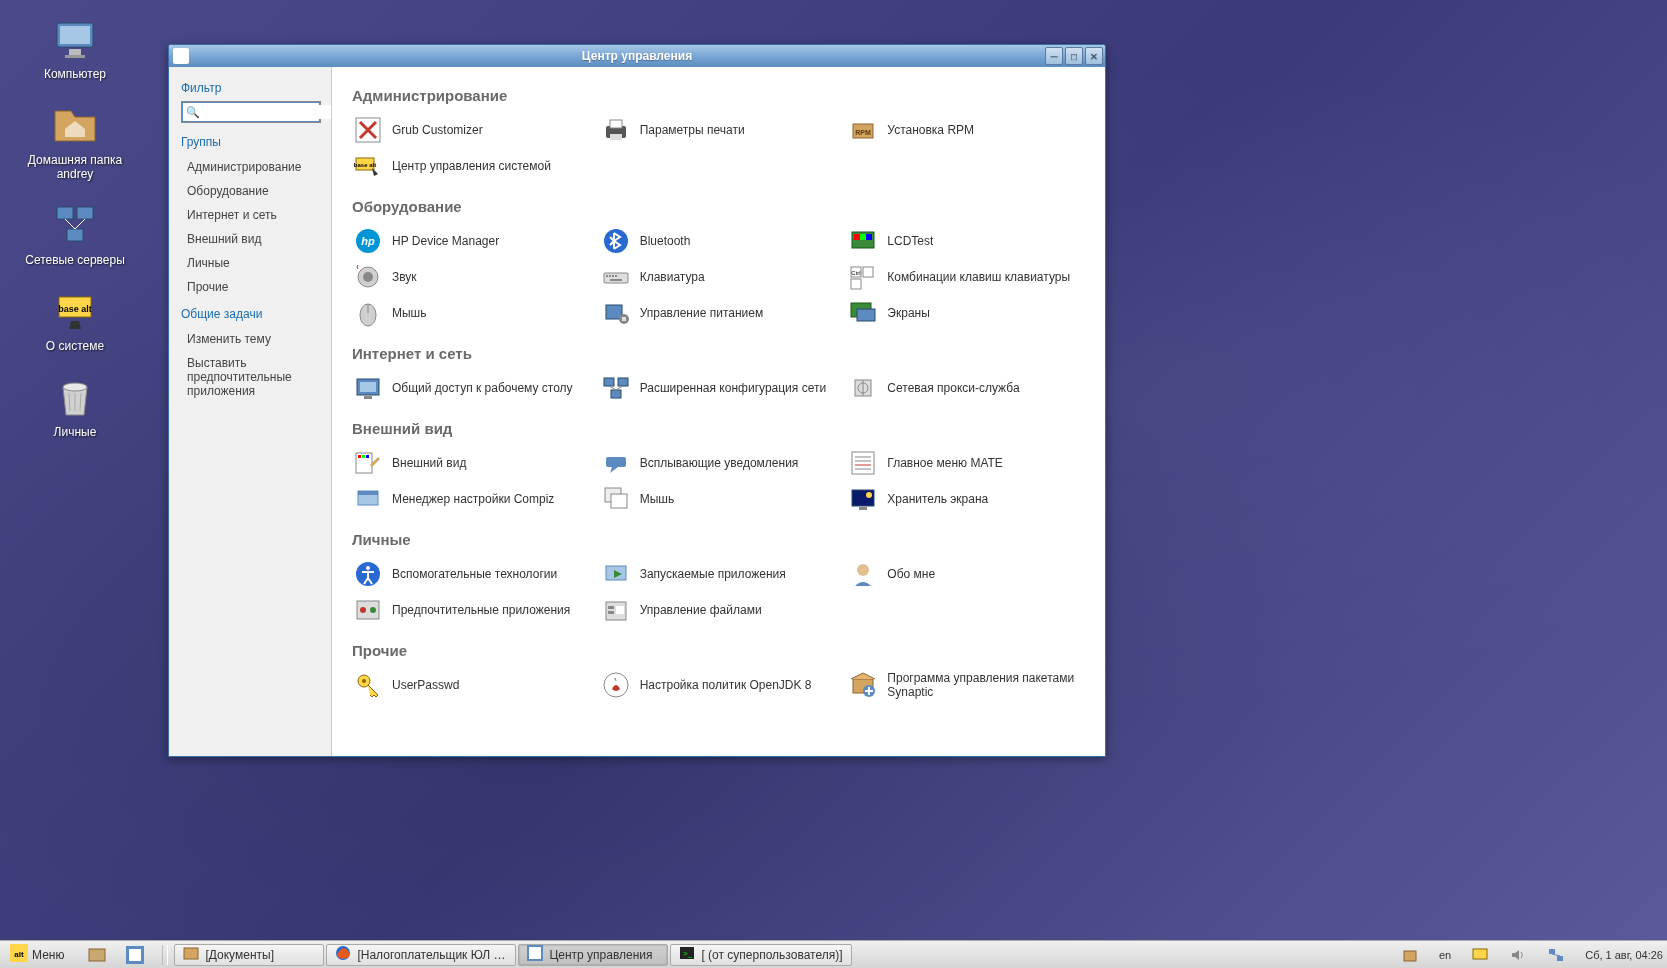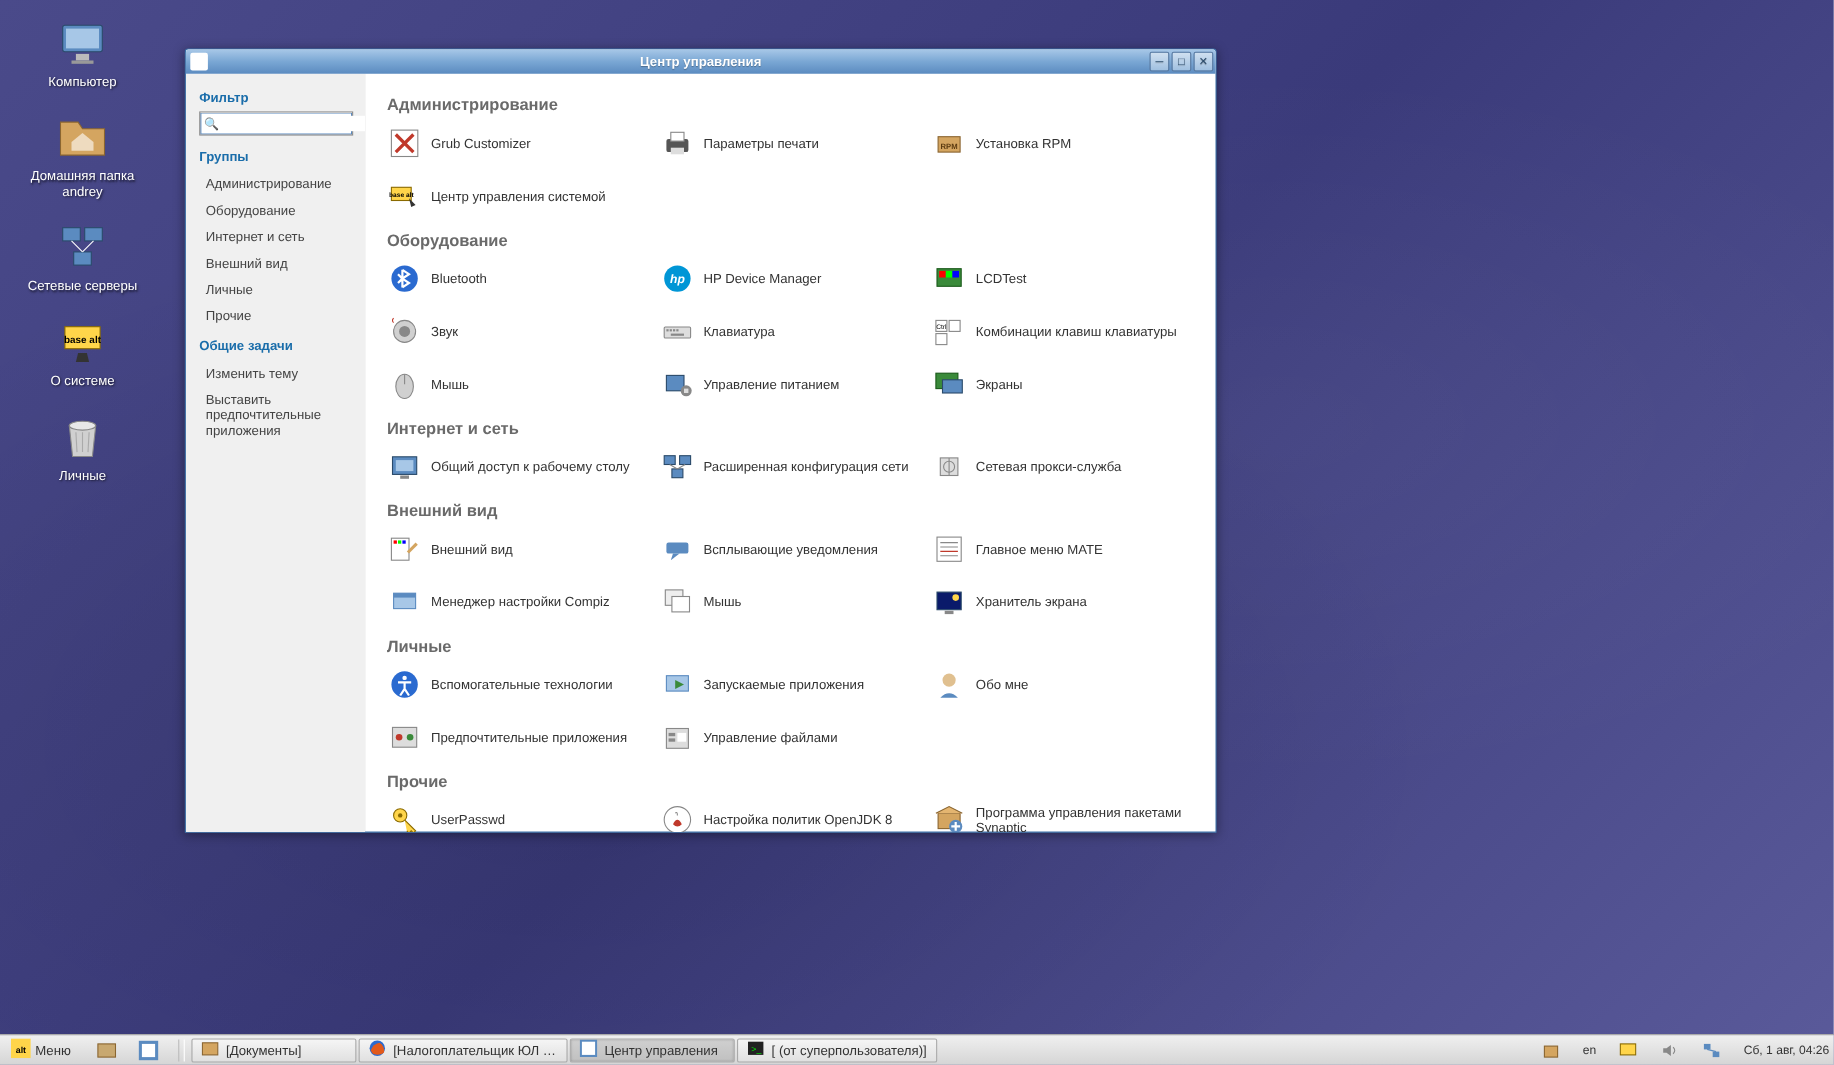--- a/index.html
+++ b/index.html
@@ -61,35 +61,35 @@
   background: #fff; border-radius: 2px;
 }
 .window-controls { position: absolute; right: 2px; top: 2px; display: flex; gap: 2px; }
 .win-btn { width: 18px; height: 18px; border: 1px solid #5a7aa0; background: linear-gradient(#d0e0f0,#a0c0e0); border-radius: 2px; display:flex;align-items:center;justify-content:center;font-size:10px;color:#2a4a6a;cursor:pointer;}
 .window-body { flex: 1; display: flex; overflow: hidden; }
 .sidebar {
   width: 163px; background: #f0f0f0; border-right: 1px solid #ccc;
   padding: 14px 0 0 0; overflow-y: auto;
 }
 .sidebar-section { padding: 0 12px 8px; }
-.sidebar-heading { color: #1a6daa; font-weight: bold; font-size: 12px; margin-bottom: 6px; }
+.sidebar-heading { color: #1a6daa; font-weight: normal; font-size: 12px; margin-bottom: 6px; }
 .sidebar-search {
   width: 140px; height: 22px; border: 1px solid #888; background: #fff;
   display: flex; align-items: center; padding: 0 4px; margin-bottom: 12px;
   box-shadow: inset 0 0 0 1px #5a8ac0;
 }
 .sidebar-search .search-icon-mini { font-size: 11px; color: #666; }
 .sidebar-search input { border:none; outline:none; flex:1; margin-left:4px; font-size:12px; }
 .sidebar-list { list-style: none; }
 .sidebar-list li { padding: 5px 6px; font-size: 12px; color: #444; cursor: pointer; }
 .content { flex: 1; overflow-y: auto; padding: 12px 20px 20px 20px; }
 .section-title { color: #6a6a6a; font-size: 15px; font-weight: bold; margin: 8px 0 10px 0; }
 .items-grid {
   display: grid; grid-template-columns: repeat(3, 1fr);
-  gap: 16px 10px; margin-bottom: 16px;
+  gap: 4px 10px; margin-bottom: 16px;
 }
 .item {
   display: flex; align-items: center; gap: 10px; cursor: pointer;
   padding: 2px;
 }
 .item-icon { width: 28px; height: 28px; flex-shrink:0; display:flex;align-items:center;justify-content:center; }
 .item-label { font-size: 12px; color: #333; line-height: 1.2; }
 
 .taskbar {
   position: absolute; bottom: 0; left: 0; right: 0; height: 28px;
@@ -254,34 +254,34 @@
               </svg>
             </div>
             <div class="item-label">Центр управления системой</div>
           </div>
         </div>
         <div class="section-title">Оборудование</div>
         <div class="items-grid">
           <div class="item">
             <div class="item-icon">
               <svg width="28" height="28" viewBox="0 0 28 28">
+                <circle cx="14" cy="14" r="12" fill="#0096d6"></circle>
+                <text x="14" y="18" text-anchor="middle" font-size="11" font-weight="bold" fill="#fff" font-style="italic">hp</text>
+              </svg>
+            </div>
+            <div class="item-label">HP Device Manager</div>
+          </div>
+          <div class="item">
+            <div class="item-icon">
+              <svg width="28" height="28" viewBox="0 0 28 28">
                 <circle cx="14" cy="14" r="12" fill="#2a6ad0"></circle>
                 <path d="M12 6 L18 10 L12 14 L18 18 L12 22 M12 6 L12 22 M8 10 L12 14 M8 18 L12 14" stroke="#fff" stroke-width="2" fill="none"></path>
               </svg>
             </div>
             <div class="item-label">Bluetooth</div>
-          </div>
-          <div class="item">
-            <div class="item-icon">
-              <svg width="28" height="28" viewBox="0 0 28 28">
-                <circle cx="14" cy="14" r="12" fill="#0096d6"></circle>
-                <text x="14" y="18" text-anchor="middle" font-size="11" font-weight="bold" fill="#fff" font-style="italic">hp</text>
-              </svg>
-            </div>
-            <div class="item-label">HP Device Manager</div>
           </div>
           <div class="item">
             <div class="item-icon">
               <svg width="28" height="28" viewBox="0 0 28 28">
                 <rect x="3" y="5" width="22" height="16" fill="#3a8a3a" stroke="#1a5a1a"></rect>
                 <rect x="5" y="7" width="6" height="6" fill="#f00"></rect>
                 <rect x="11" y="7" width="6" height="6" fill="#0f0"></rect>
                 <rect x="17" y="7" width="6" height="6" fill="#00f"></rect>
               </svg>
             </div>

